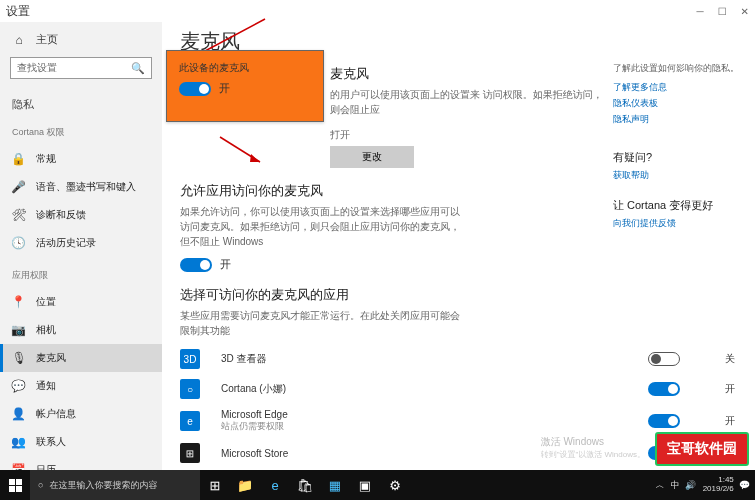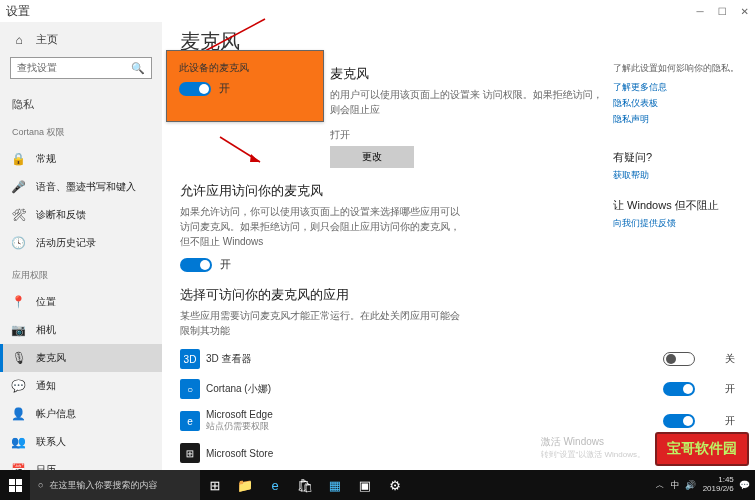--- a/index.html
+++ b/index.html
@@ -21,35 +21,35 @@
 .page-title{font-size:20px;font-weight:400;margin-bottom:10px}
 .section-h{font-size:13px;margin:14px 0 4px;color:#222}
 .desc{font-size:10px;color:#666;line-height:1.5;max-width:280px}
 .toggle-row{display:flex;align-items:center;gap:8px;margin:8px 0}
 .toggle{width:32px;height:14px;border-radius:8px;background:#0078d4;position:relative;cursor:pointer}
 .toggle::after{content:"";position:absolute;right:2px;top:2px;width:10px;height:10px;border-radius:50%;background:#fff}
 .toggle.off{background:#fff;border:1px solid #555}
 .toggle.off::after{left:2px;right:auto;background:#555;top:1px}
 .btn-change{background:#ccc;border:none;padding:4px 32px;font-size:10px;margin-top:4px;cursor:pointer}
 .app-list{margin-top:6px}
-.app-row{display:flex;align-items:center;padding:5px 0;gap:6px}
+.app-row{display:flex;align-items:center;padding:5px 0;gap:21px}
 .app-icon{width:20px;height:20px;border-radius:2px;display:flex;align-items:center;justify-content:center;font-size:10px;color:#fff;flex-shrink:0}
 .app-name{font-size:10px;flex:1}
 .app-sub{font-size:9px;color:#888}
 .app-row .toggle{margin-left:auto;margin-right:24px}
 .right-panel{position:absolute;right:12px;top:40px;width:130px;font-size:10px}
 .rp-title{font-size:11px;margin-bottom:4px;color:#222}
 .rp-text{font-size:9px;color:#666;margin-bottom:6px}
 .rp-link{color:#0067b8;font-size:9px;display:block;margin-bottom:3px;cursor:pointer}
 .callout{position:absolute;left:166px;top:50px;width:158px;height:72px;background:#f97316;border:1px solid #666;box-shadow:0 1px 3px rgba(0,0,0,.2);padding:10px 12px;z-index:5}
 .callout-title{font-size:10px;margin-bottom:6px}
 .arrow{position:absolute;pointer-events:none}
 .activate{position:absolute;right:110px;bottom:40px;font-size:10px;color:#bbb;text-align:left}
 .activate-sub{font-size:8px;color:#ccc}
-.logo-badge{position:absolute;right:6px;bottom:34px;background:#d22;color:#bef264;font-size:14px;font-weight:bold;padding:6px 10px;border:2px solid #7f1d1d;border-radius:3px;z-index:20}
+.logo-badge{position:absolute;right:6px;bottom:34px;background:#d22;color:#ffffff;font-size:14px;font-weight:bold;padding:6px 10px;border:2px solid #22c55e;border-radius:3px;z-index:20}
 .taskbar{position:absolute;bottom:0;left:0;right:0;height:30px;background:#101010;display:flex;align-items:center;color:#fff;font-size:10px}
 .start{width:30px;height:30px;display:flex;align-items:center;justify-content:center;cursor:pointer}
 .win-logo{width:13px;height:13px;display:grid;grid-template-columns:1fr 1fr;grid-template-rows:1fr 1fr;gap:1px}
 .win-logo span{background:#fff}
 .tb-search{display:flex;align-items:center;background:#2b2b2b;height:30px;width:170px;padding:0 8px;gap:6px;color:#ccc;font-size:9px}
 .tb-icons{display:flex;align-items:center;height:30px}
 .tb-icon{width:30px;height:30px;display:flex;align-items:center;justify-content:center;cursor:pointer;font-size:13px}
 .tb-right{margin-left:auto;display:flex;align-items:center;gap:6px;padding-right:4px;font-size:9px;color:#ddd}
 .clock{text-align:right;line-height:1.1;font-size:8px}
 svg{display:block}
@@ -188,21 +188,21 @@
         <div class="app-row"></div>
       </div>
 
     <div class="right-panel">
       <div class="rp-text">了解此设置如何影响你的隐私。</div>
       <a class="rp-link">了解更多信息</a>
       <a class="rp-link">隐私仪表板</a>
       <a class="rp-link">隐私声明</a>
       <div class="rp-title" style="margin-top:24px">有疑问?</div>
       <a class="rp-link">获取帮助</a>
-      <div class="rp-title" style="margin-top:16px">让 Windows 但不阻止</div>
+      <div class="rp-title" style="margin-top:16px">让 Cortana 变得更好</div>
       <a class="rp-link">向我们提供反馈</a>
     </div>
   </div>
 </div>
 
 <div class="callout">
   <div class="callout-title">此设备的麦克风</div>
   <div class="toggle-row" style="margin:0">
     <div class="toggle"></div>
     <span>开</span>

